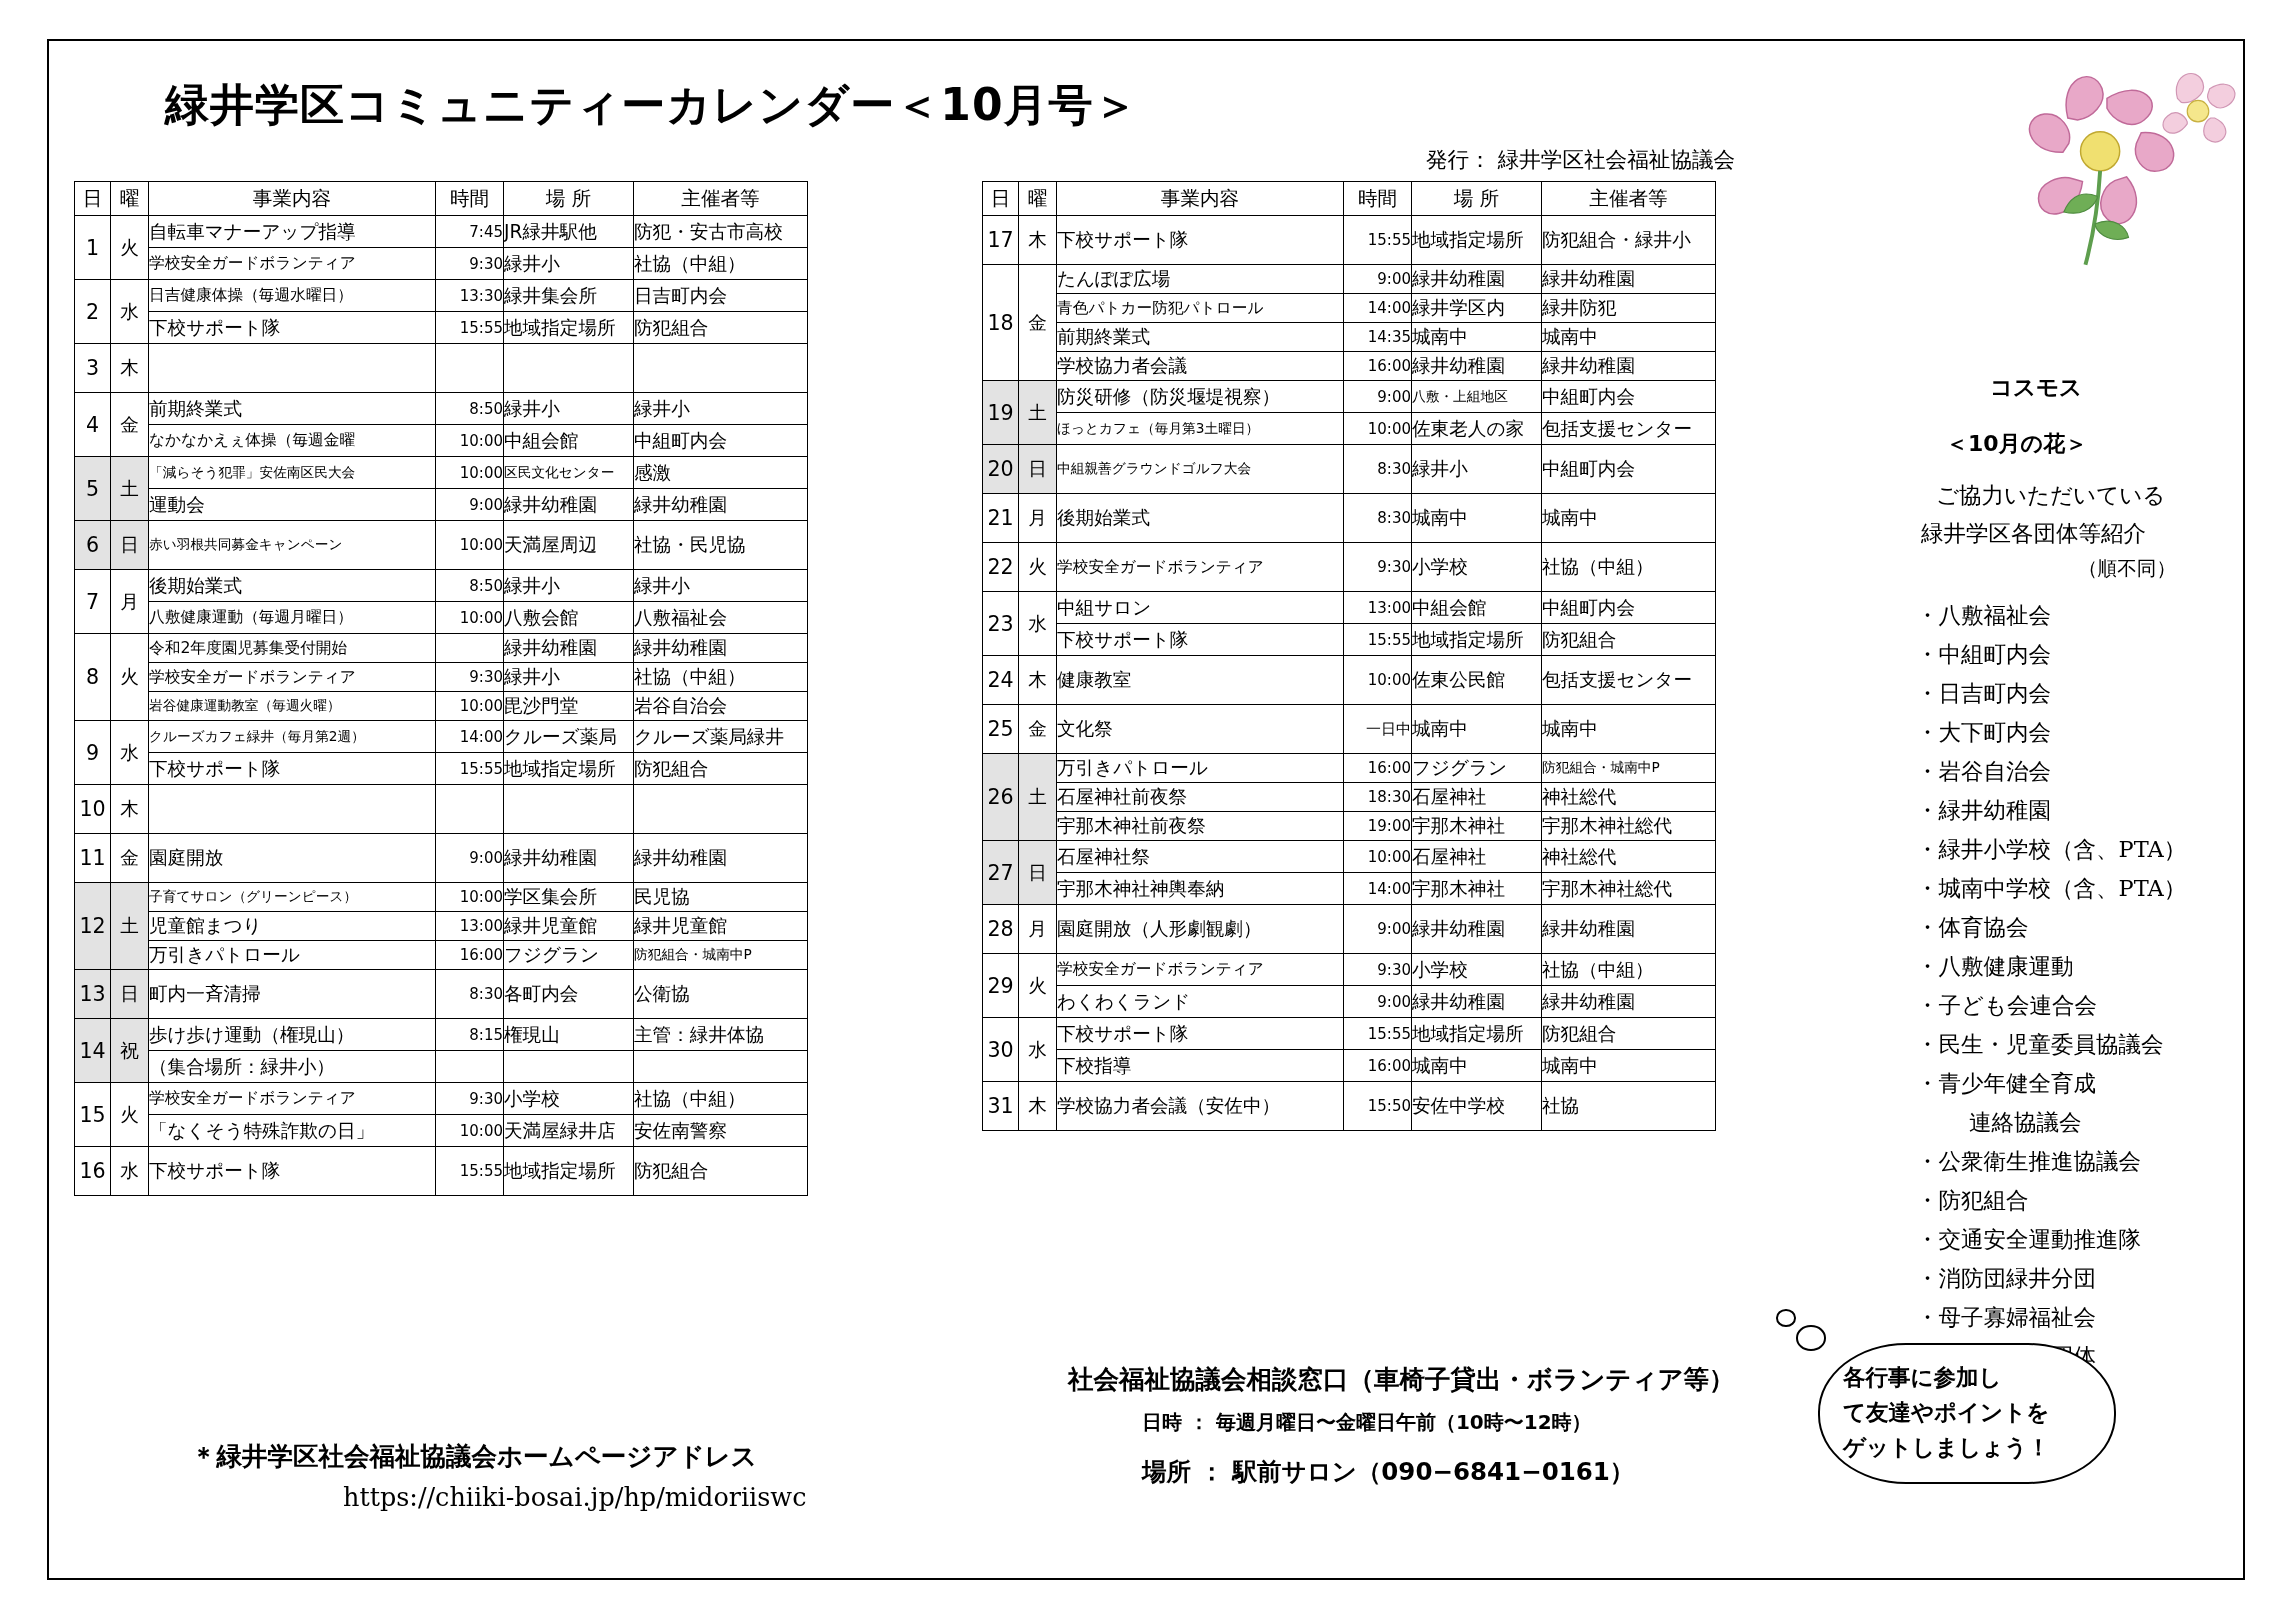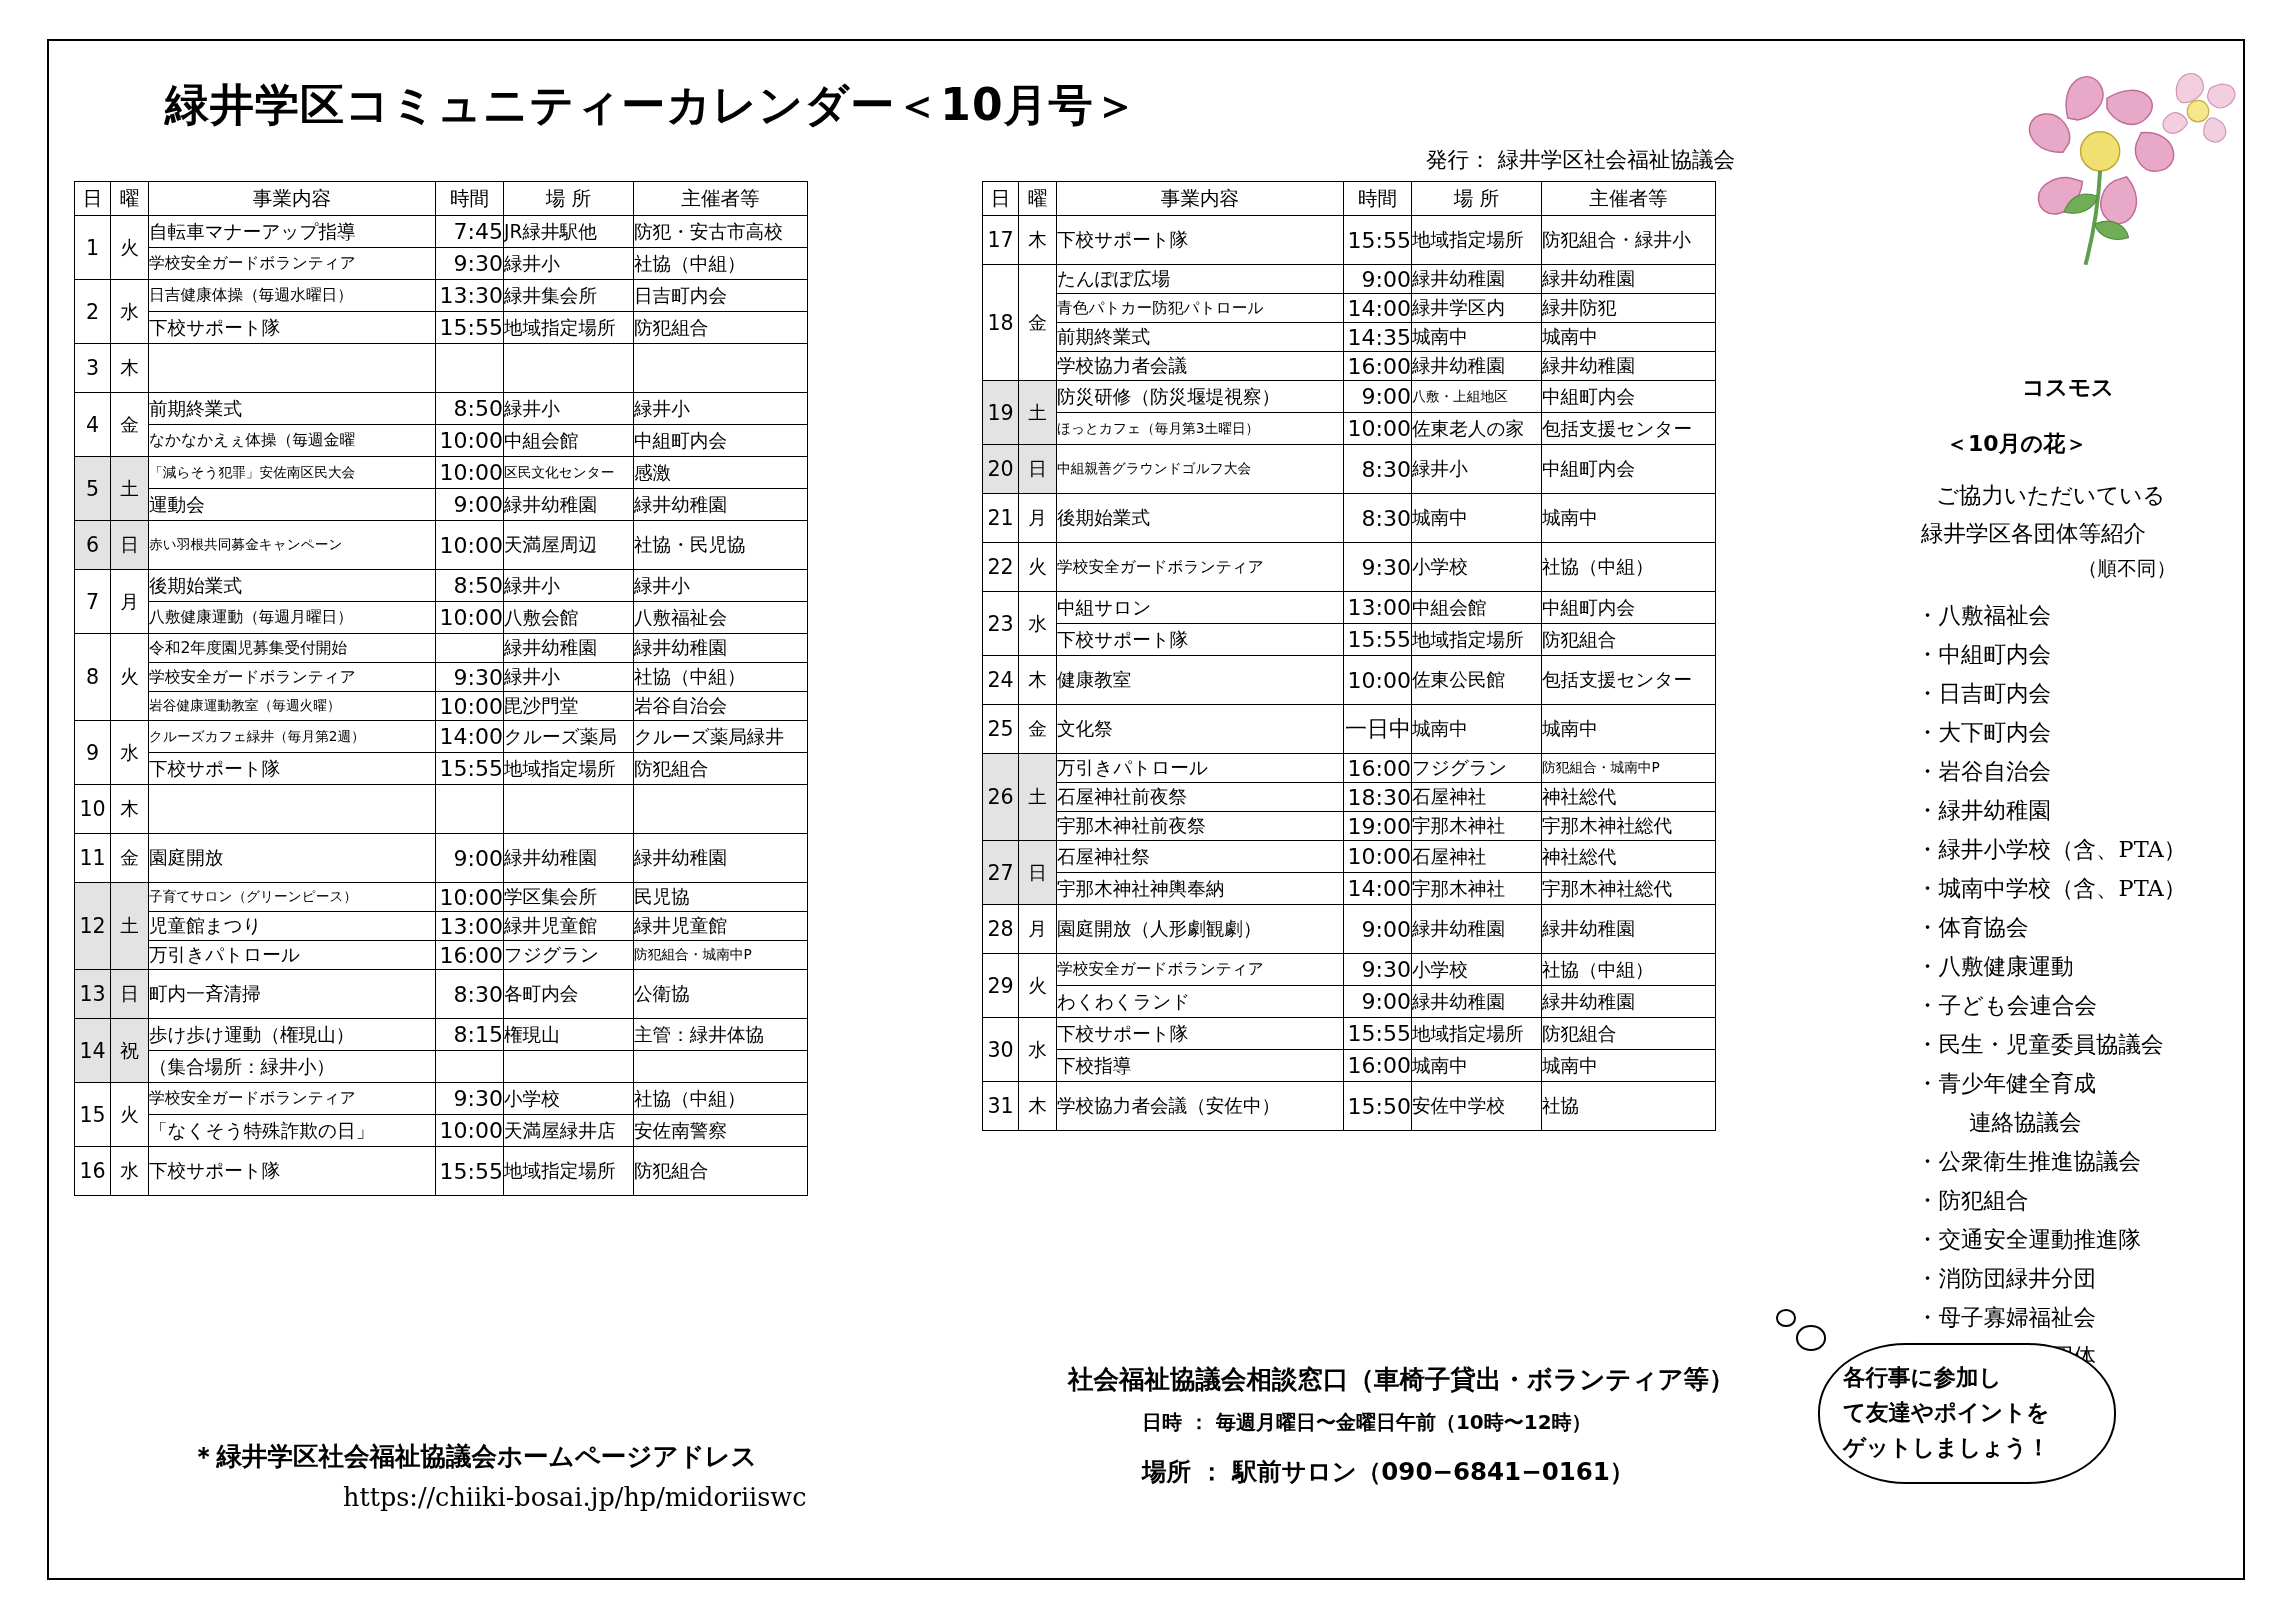--- a/index.html
+++ b/index.html
@@ -54,36 +54,36 @@
   }
   .hdr td{
     text-align:center;
     font-size:19.6px;
     height:33px;
     font-family:"DejaVu Sans", sans-serif;
   }
   td.day{ text-align:center;font-size:20.6px;width:35px;}
   td.dow{ text-align:center;font-size:18.6px;width:37px;}
   td.ev{  font-size:18.6px;padding-left:7.8px;white-space:nowrap;overflow:hidden;}
-  td.tm{  font-size:22px;text-align:right;padding-right:6.9px;width:67px;white-space:nowrap;}
+  td.tm{  font-size:15px;text-align:right;padding-right:6.9px;width:67px;white-space:nowrap;}
   td.pl{  font-size:18.6px;padding-left:5.9px;width:129px;white-space:nowrap;overflow:hidden;}
   td.hs{  font-size:18.6px;padding-left:5.9px;width:173px;white-space:nowrap;overflow:hidden;}
   td.small{font-size:15.7px;}
   td.smaller{font-size:13.7px;}
   .shade{background:#e3e3e3;}
 
   
   #left-table{position:absolute;left:74px;top:181px;}
   #right-table{position:absolute;left:982px;top:181px;}
 
   
   .flower-wrap{position:absolute;left:1921px;top:59px;width:323px;height:206px;}
   .cosmos-label{
     position:absolute;left:1990px;top:372px;
-    font-family:"DejaVu Sans", sans-serif;font-weight:bold;font-size:22.5px;margin-left:32px;
+    font-family:"DejaVu Sans", sans-serif;font-weight:bold;font-size:22.5px;
   }
   .month-flower{
     position:absolute;left:1946px;top:429px;
     font-family:"DejaVu Sans", sans-serif;font-weight:bold;font-size:22px;
   }
   .coop1{position:absolute;left:1936px;top:480px;font-family:"DejaVu Serif",serif;font-size:22.5px;}
   .coop2{position:absolute;left:1921px;top:518px;font-family:"DejaVu Serif",serif;font-size:22.5px;}
   .coop3{position:absolute;left:2078px;top:555px;font-family:"DejaVu Serif",serif;font-size:19.6px;}
   .org-list{position:absolute;left:1916px;top:596px;font-family:"DejaVu Serif",serif;font-size:22.5px;line-height:39px;}
   .org-list div{white-space:nowrap;}

